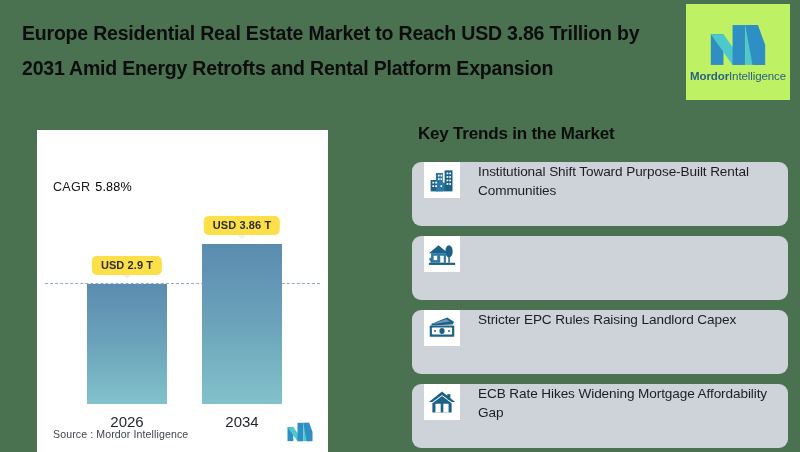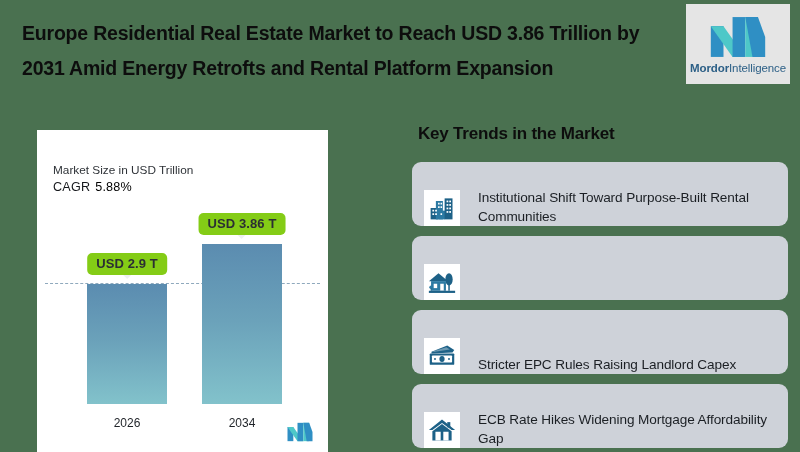--- a/index.html
+++ b/index.html
@@ -30,22 +30,22 @@
     font-size: 19.5px;
     font-weight: bold;
     line-height: 35px;
     color: #0d0d0d;
     letter-spacing: -0.2px;
   }
 
   #logo-box {
     position: absolute;
     right: 10px; top: 4px;
-    width: 104px; height: 80px;
-    background: #e5e5e5;
+    width: 104px; height: 96px;
+    background: #bef264;
     display: flex;
     flex-direction: column;
     align-items: center;
     justify-content: center;
     gap: 3px;
     text-align: right;
   }
 
   #logo-mark { width: 58px; height: 44px; display: block; }
 
@@ -112,24 +112,24 @@
 
   .bar {
     width: 100%;
     background: linear-gradient(180deg, #5b8cb0 0%, #6ba2ba 48%, #82c2cb 100%);
   }
 
   .bar-label {
     position: absolute;
     left: 50%;
     transform: translateX(-50%);
-    background: #84cc16;
+    background: #fde047;
     border-radius: 5px;
     padding: 3px 9px 4px 9px;
-    font-size: 13px;
+    font-size: 11px;
     font-weight: bold;
     color: #2b2f33;
     white-space: nowrap;
     letter-spacing: 0.1px;
   }
   .bar-label::after {
     content: "";
     position: absolute;
     left: 50%;
     bottom: -4px;
@@ -137,21 +137,21 @@
     border-left: 4px solid transparent;
     border-right: 4px solid transparent;
     border-top: 4px solid #eef0f2;
   }
 
   .bar-year {
     position: absolute;
     left: 50%;
     transform: translateX(-50%);
     bottom: -26px;
-    font-size: 12px;
+    font-size: 15px;
     color: #1f2328;
     white-space: nowrap;
   }
 
   #chart-source {
     position: absolute;
     left: 16px; bottom: 12px;
     font-size: 10.6px;
     color: #41464c;
     letter-spacing: 0.1px;
@@ -181,21 +181,21 @@
   }
 
   .trend-card {
     position: relative;
     width: 376px;
     height: 64px;
     background: #ced2d9;
     border-radius: 9px;
     margin-bottom: 10px;
     display: flex;
-    align-items: flex-end;
+    align-items: flex-start;
   }
 
   .trend-icon {
     width: 36px; height: 36px;
     margin-left: 12px;
     background: #ffffff;
     flex: 0 0 auto;
     display: flex;
     align-items: center;
     justify-content: center;
@@ -226,21 +226,20 @@
       <polygon points="40,2 54,2 54,46 40,46" fill="#4ec8c8"></polygon>
       <polygon points="40,2 54,2 62,24 62,46 48,46" fill="#2f8fc4"></polygon>
       <polygon points="16,12 30,12 30,46 16,46" fill="#2f8fc4" opacity="0"></polygon>
     </svg>
     <div id="logo-wordmark"><b>Mordor</b><span>Intelligence</span></div>
   </div>
 </div>
 
 <div id="chart-panel">
 
-  <div id="chart-subtitle">Market Size in USD Trillion</div>
 
   <div id="chart-cagr">
     <span>CAGR</span><span class="cagr-value">5.88%</span>
   </div>
 
   <div id="plot">
     <div class="ref-line" id="ref-line" style="bottom: 168px;"></div>
 
     <div class="bar-group" id="bar-group-0" style="left:50px;text-align:center;">
       <div class="bar-label" id="bar-label-0" style="bottom: 129px;">USD 2.9 T</div>
@@ -248,20 +247,21 @@
       <div class="bar-year">2026</div>
     </div>
 
     <div class="bar-group" id="bar-group-1" style="left:165px;">
       <div class="bar-label" id="bar-label-1" style="bottom: 169px;">USD 3.86 T</div>
       <div class="bar" id="bar-1" style="height: 160px;"></div>
       <div class="bar-year">2034</div>
     </div>
   </div>
 
+  <div id="chart-source">Source :  Mordor Intelligence</div>
 
   <svg id="chart-source-logo" viewBox="0 0 64 48">
     <polygon points="2,46 2,12 16,12 16,46" fill="#2f8fc4"></polygon>
     <polygon points="2,12 16,12 40,46 26,46" fill="#4ec8c8"></polygon>
     <polygon points="26,2 40,2 40,46 26,46" fill="#2f8fc4"></polygon>
     <polygon points="40,2 54,2 54,46 40,46" fill="#4ec8c8"></polygon>
     <polygon points="40,2 54,2 62,24 62,46 48,46" fill="#2f8fc4"></polygon>
   </svg>
 </div>
 

